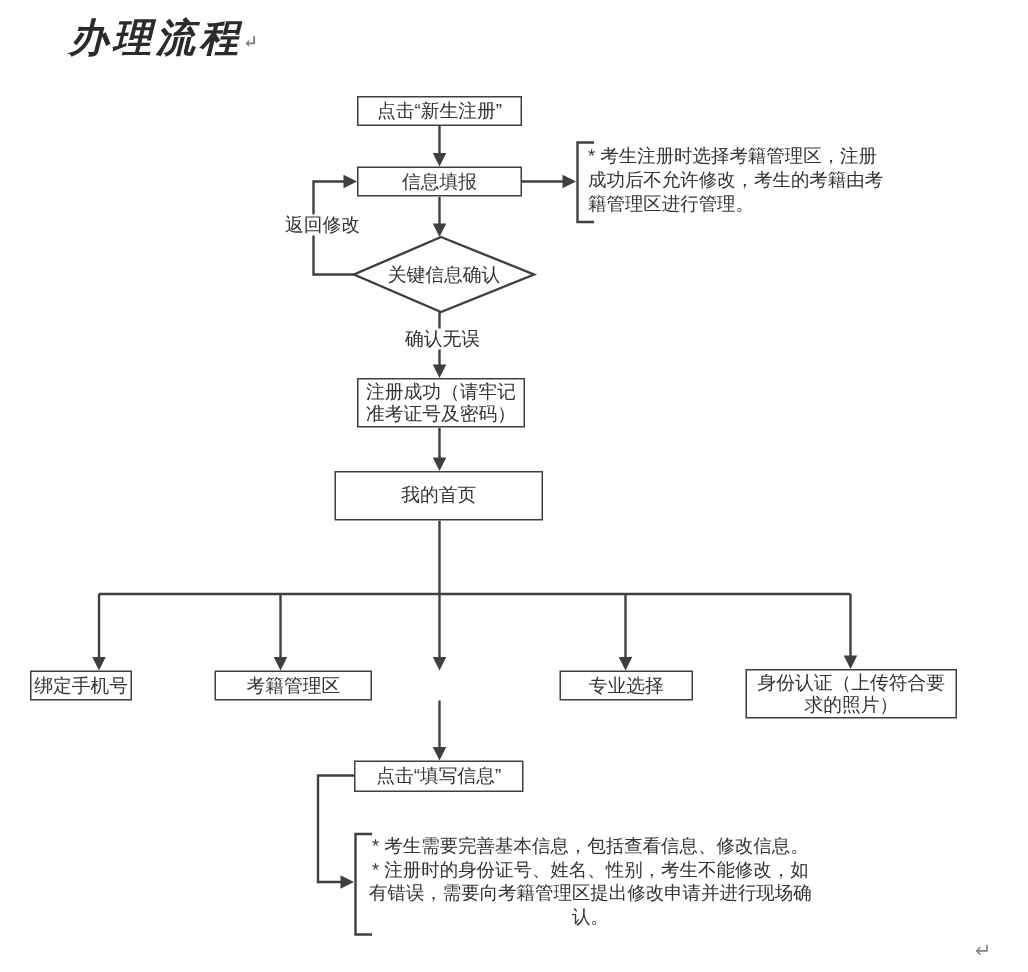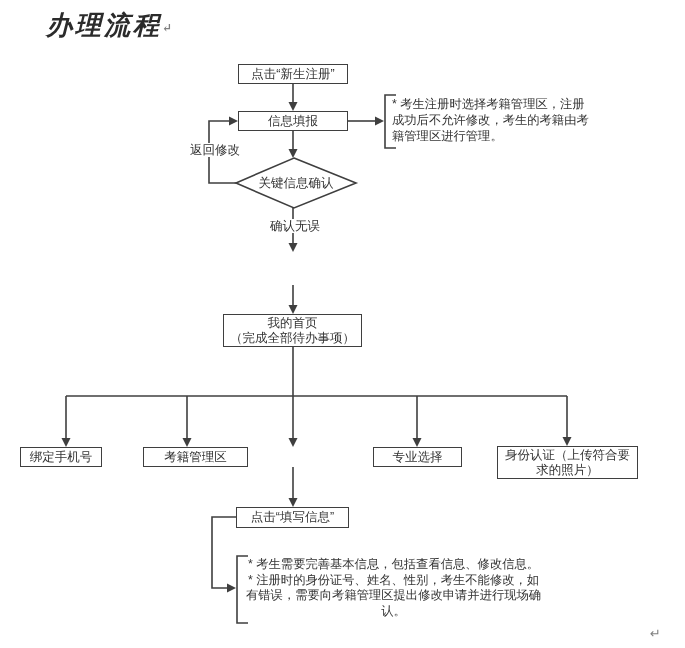--- a/index.html
+++ b/index.html
@@ -115,27 +115,30 @@
   <div class="box" style="left:238px; top:111px; width:110px; height:20px;">
     <div>信息填报</div>
   </div>
 
   <div class="edge-label" style="left:189px; top:143px;">返回修改</div>
 
   <div class="diamond-label" style="left:236px; top:176px; width:120px;">关键信息确认</div>
 
   <div class="edge-label" style="left:269px; top:219px;">确认无误</div>
 
+  <div class="box" style="left:238px; top:252px; width:112px; height:33px;">
+    <div>注册成功（请牢记</div>
+    <div>准考证号及密码）</div>
+  </div>
 
   <div class="box" style="left:223px; top:314px; width:139px; height:33px;">
     <div>我的首页</div>
-    <div>（完成全部待办事项）</div>
   </div>
 
-  <div class="box" style="left:20px; top:447px; width:82px; height:20px;">
+  <div class="box" style="left:20px; top:447px; width:68px; height:20px;">
     <div>绑定手机号</div>
   </div>
 
   <div class="box" style="left:143px; top:447px; width:105px; height:20px;">
     <div>考籍管理区</div>
   </div>
 
 
   <div class="box" style="left:373px; top:447px; width:89px; height:20px;">
     <div>专业选择</div>

